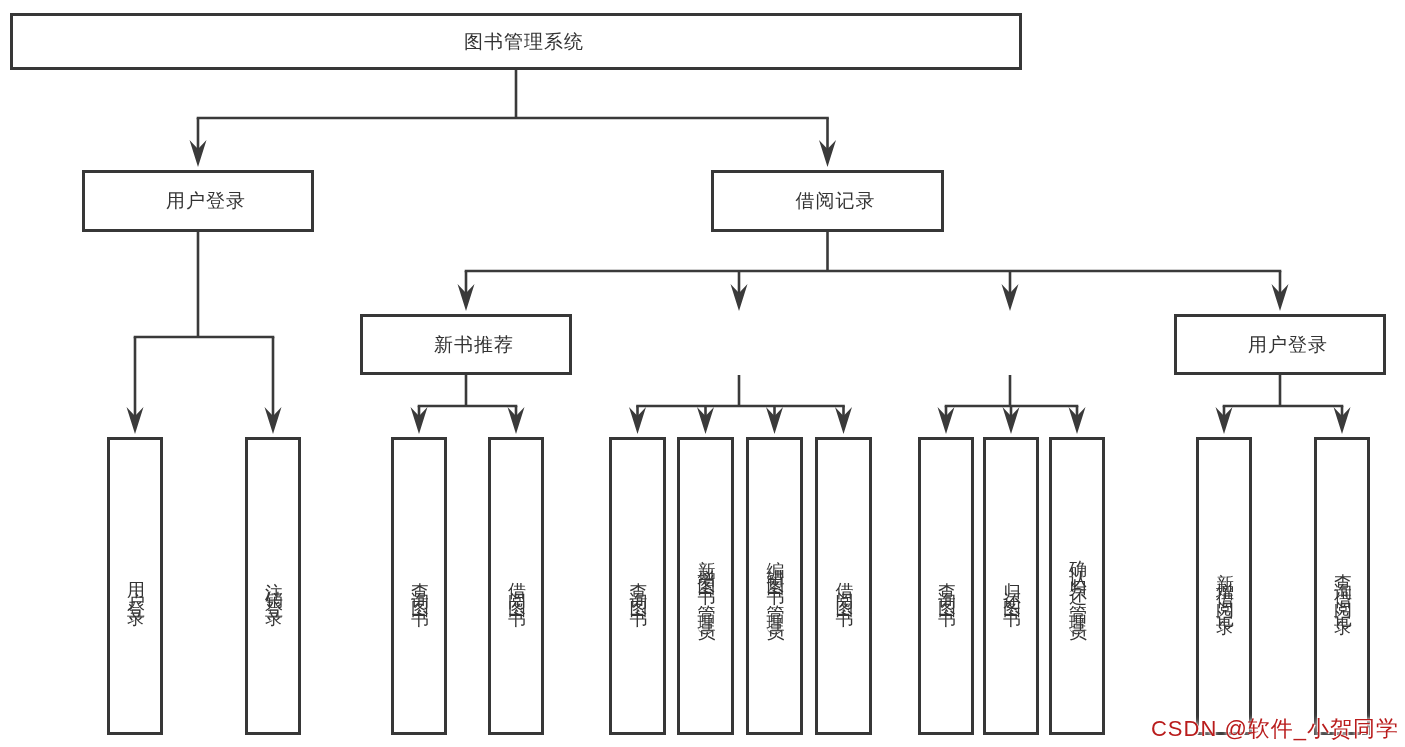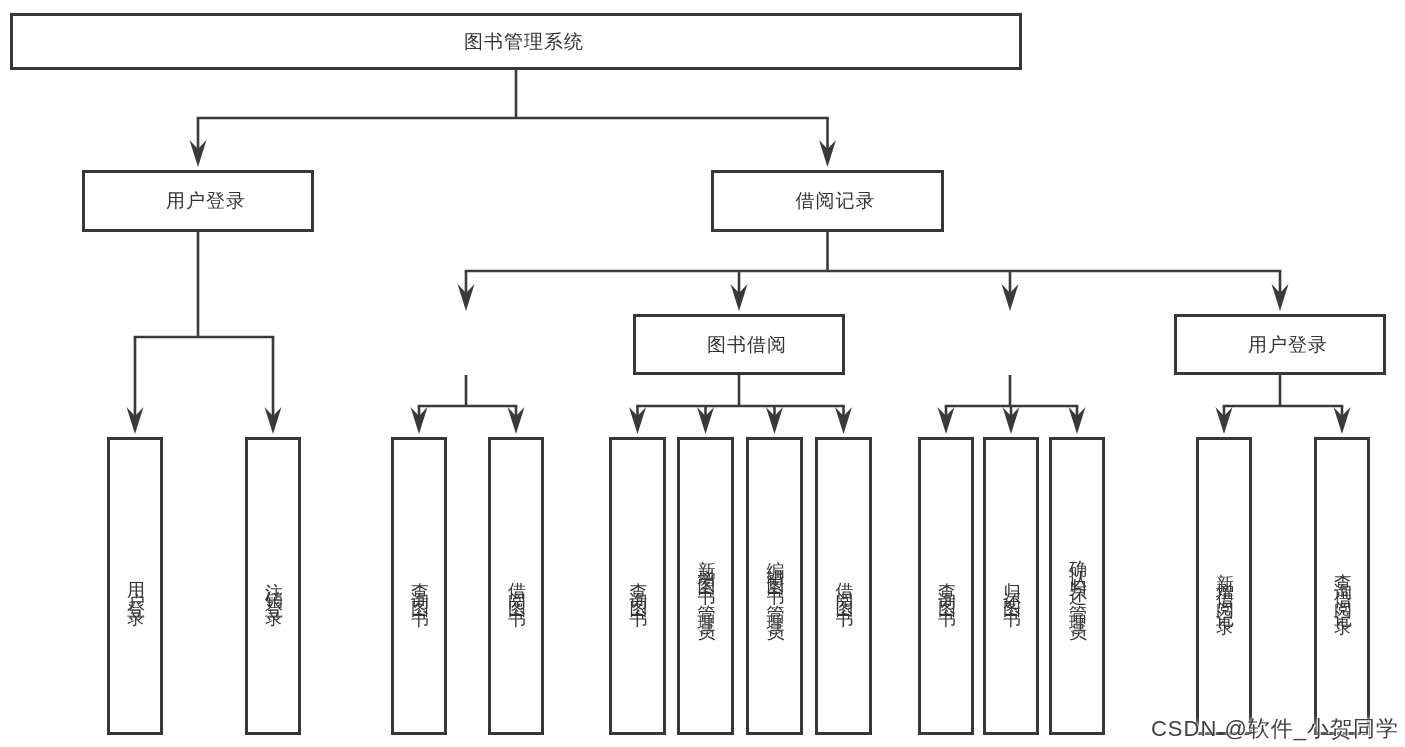--- a/index.html
+++ b/index.html
@@ -29,21 +29,21 @@
     writing-mode:vertical-rl;
     text-orientation:mixed;
     letter-spacing:9px;
     line-height:1.1;
     white-space:nowrap;
   }
   .watermark{
     position:absolute;
     right:6px;bottom:3px;
     font-size:22px;
-    color:#404040;
+    color:#b91c1c;
     z-index:6;
     letter-spacing:1px;
     text-shadow:0 0 3px #ffffff,0 0 6px #ffffff,1px 1px 0 #ffffff;
     pointer-events:none;
   }
 </style>
 </head>
 <body>
 
 <div class="canvas">
@@ -107,22 +107,22 @@
     <span class="lbl">图书管理系统</span>
   </div>
 
   <div class="node h" id="n-login" style="left:82px;top:170px;width:232px;height:62px">
     <span class="lbl">用户登录</span>
   </div>
   <div class="node h" id="n-book_mgmt" style="left:711px;top:170px;width:233px;height:62px">
     <span class="lbl">借阅记录</span>
   </div>
 
-  <div class="node h" id="n-book_borrow" style="left:633px;top:314px;width:212px;height:61px">
-    <span class="lbl">图书借阅</span>
+  <div class="node h" id="n-new_rec" style="left:360px;top:314px;width:212px;height:61px">
+    <span class="lbl">新书推荐</span>
   </div>
   <div class="node h" id="n-borrow_records" style="left:1174px;top:314px;width:212px;height:61px">
     <span class="lbl">用户登录</span>
   </div>
 
   <div class="node v" id="n-login_user" style="left:107px;top:437px;width:56px;height:298px">
     <span class="lbl">用户登录</span>
   </div>
   <div class="node v" id="n-login_logout" style="left:245px;top:437px;width:56px;height:298px">
     <span class="lbl">注销登录</span>

